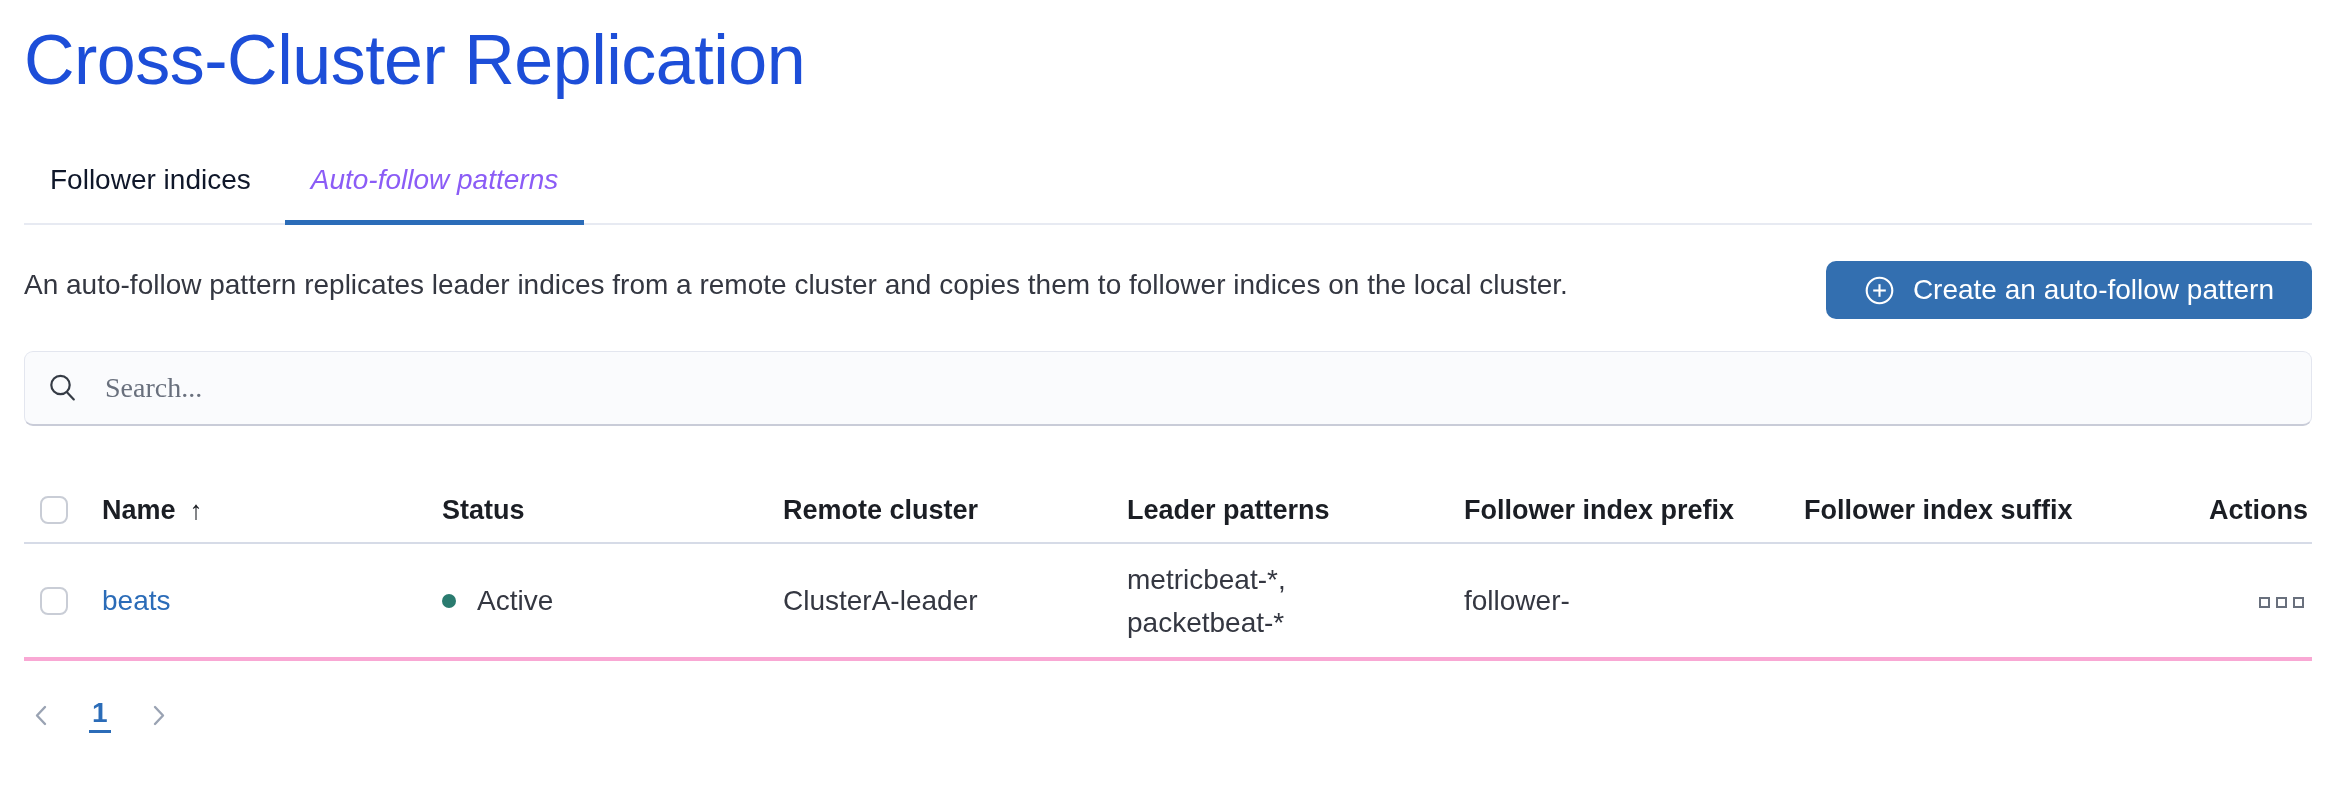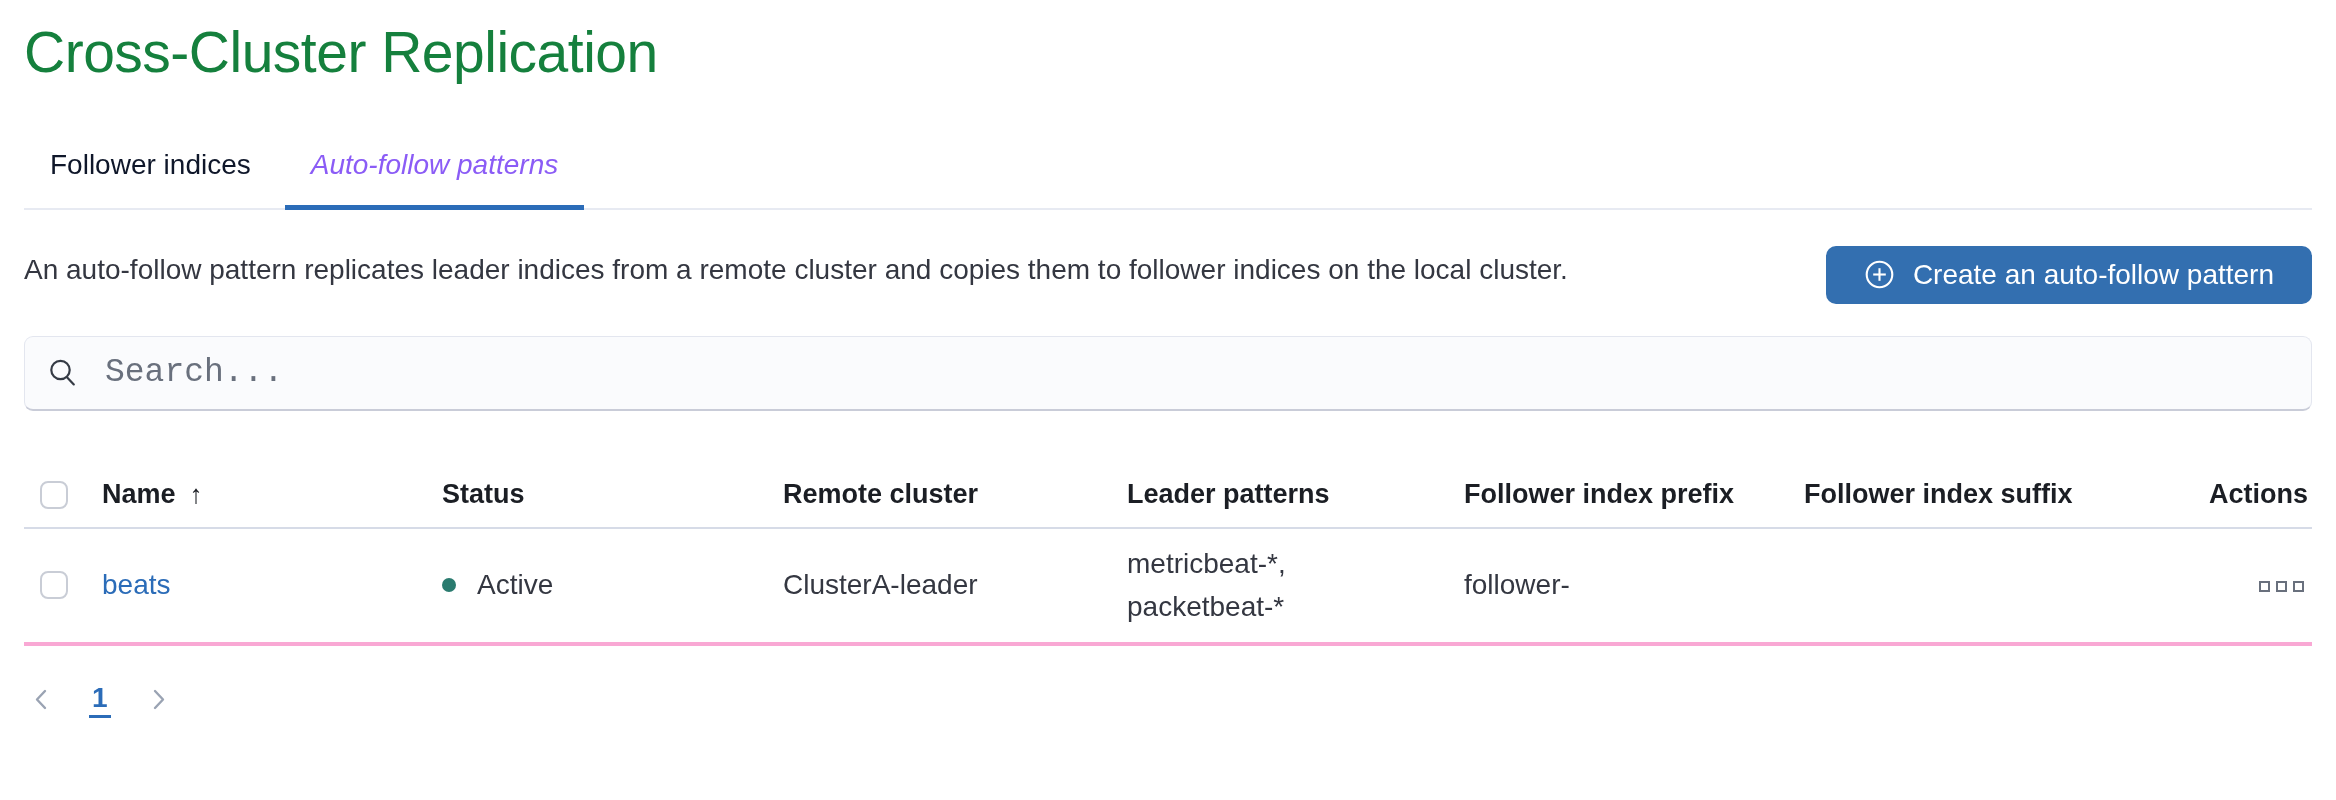--- a/index.html
+++ b/index.html
@@ -4,23 +4,23 @@
 <style>
   * { margin: 0; padding: 0; box-sizing: border-box; }
   html, body { width: 2336px; height: 800px; background: #ffffff; overflow: hidden; }
   body { font-family: "Liberation Sans", sans-serif; color: #343741; }
 
   .page { width: 2336px; height: 800px; padding: 0 24px; }
 
   
   .page-title {
     margin-top: 18px;
-    font-size: 57px;
+    font-size: 70px;
     font-weight: 400;
-    color: #15803d;
+    color: #1d4ed8;
     letter-spacing: -0.5px;
     line-height: 1.22;
   }
 
   
   .tabs {
     display: flex;
     gap: 8px;
     margin-top: 60px;
     border-bottom: 2px solid #e7eaf2;
@@ -84,22 +84,22 @@
     border-bottom: 2px solid #c9ccd8;
     border-radius: 9px;
     padding: 0 22px;
   }
   .search-box input {
     flex: 1;
     margin-left: 26px;
     border: none;
     outline: none;
     background: transparent;
-    font-family: Liberation Mono, monospace;
-    font-size: 33px;
+    font-family: Liberation Serif, serif;
+    font-size: 28px;
     color: #343741;
   }
   .search-box input::placeholder { color: #69707d; opacity: 1; }
 
   
   .table { margin-top: 52px; }
   .thead-row, .trow { display: flex; align-items: center; }
   .thead-row {
     height: 66px;
     border-bottom: 2px solid #d6dbe7;

